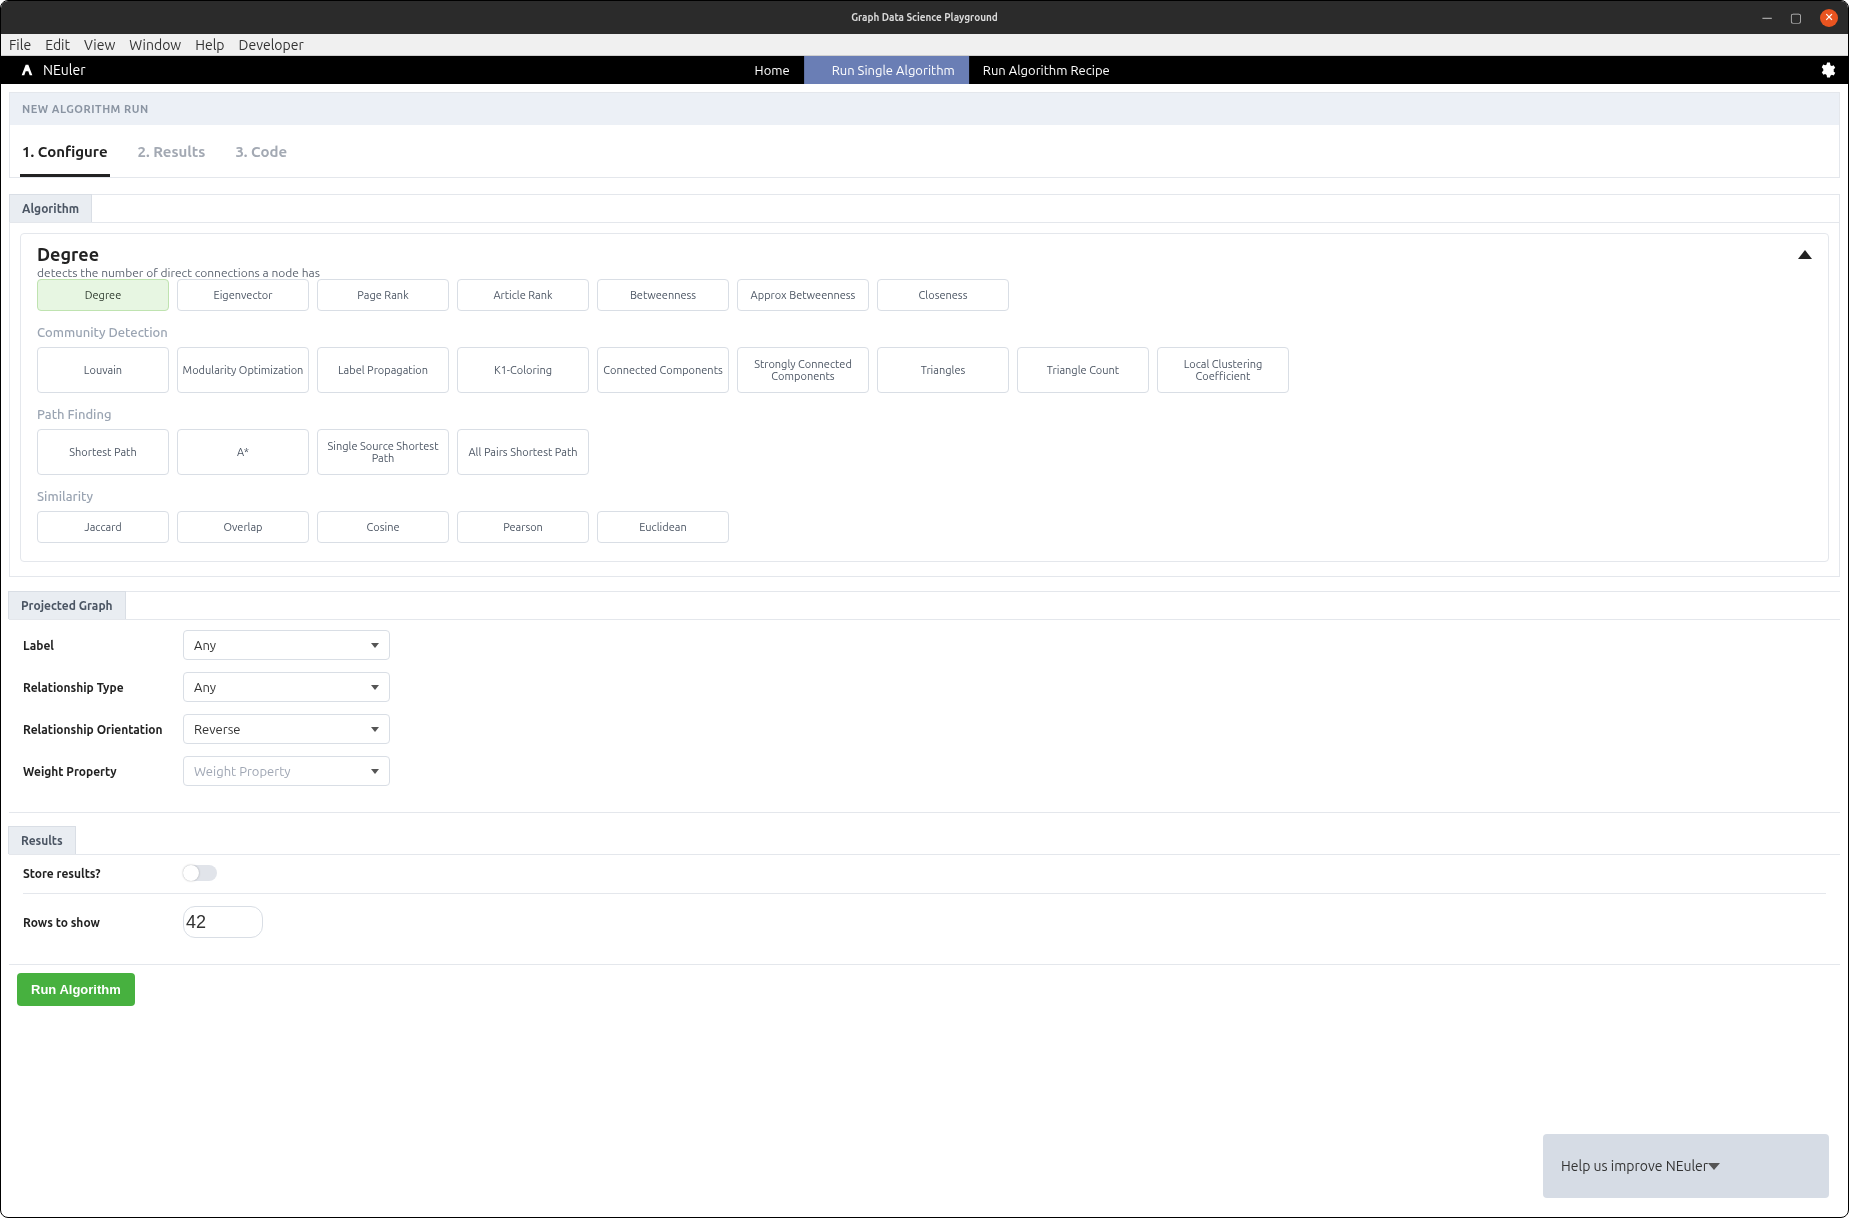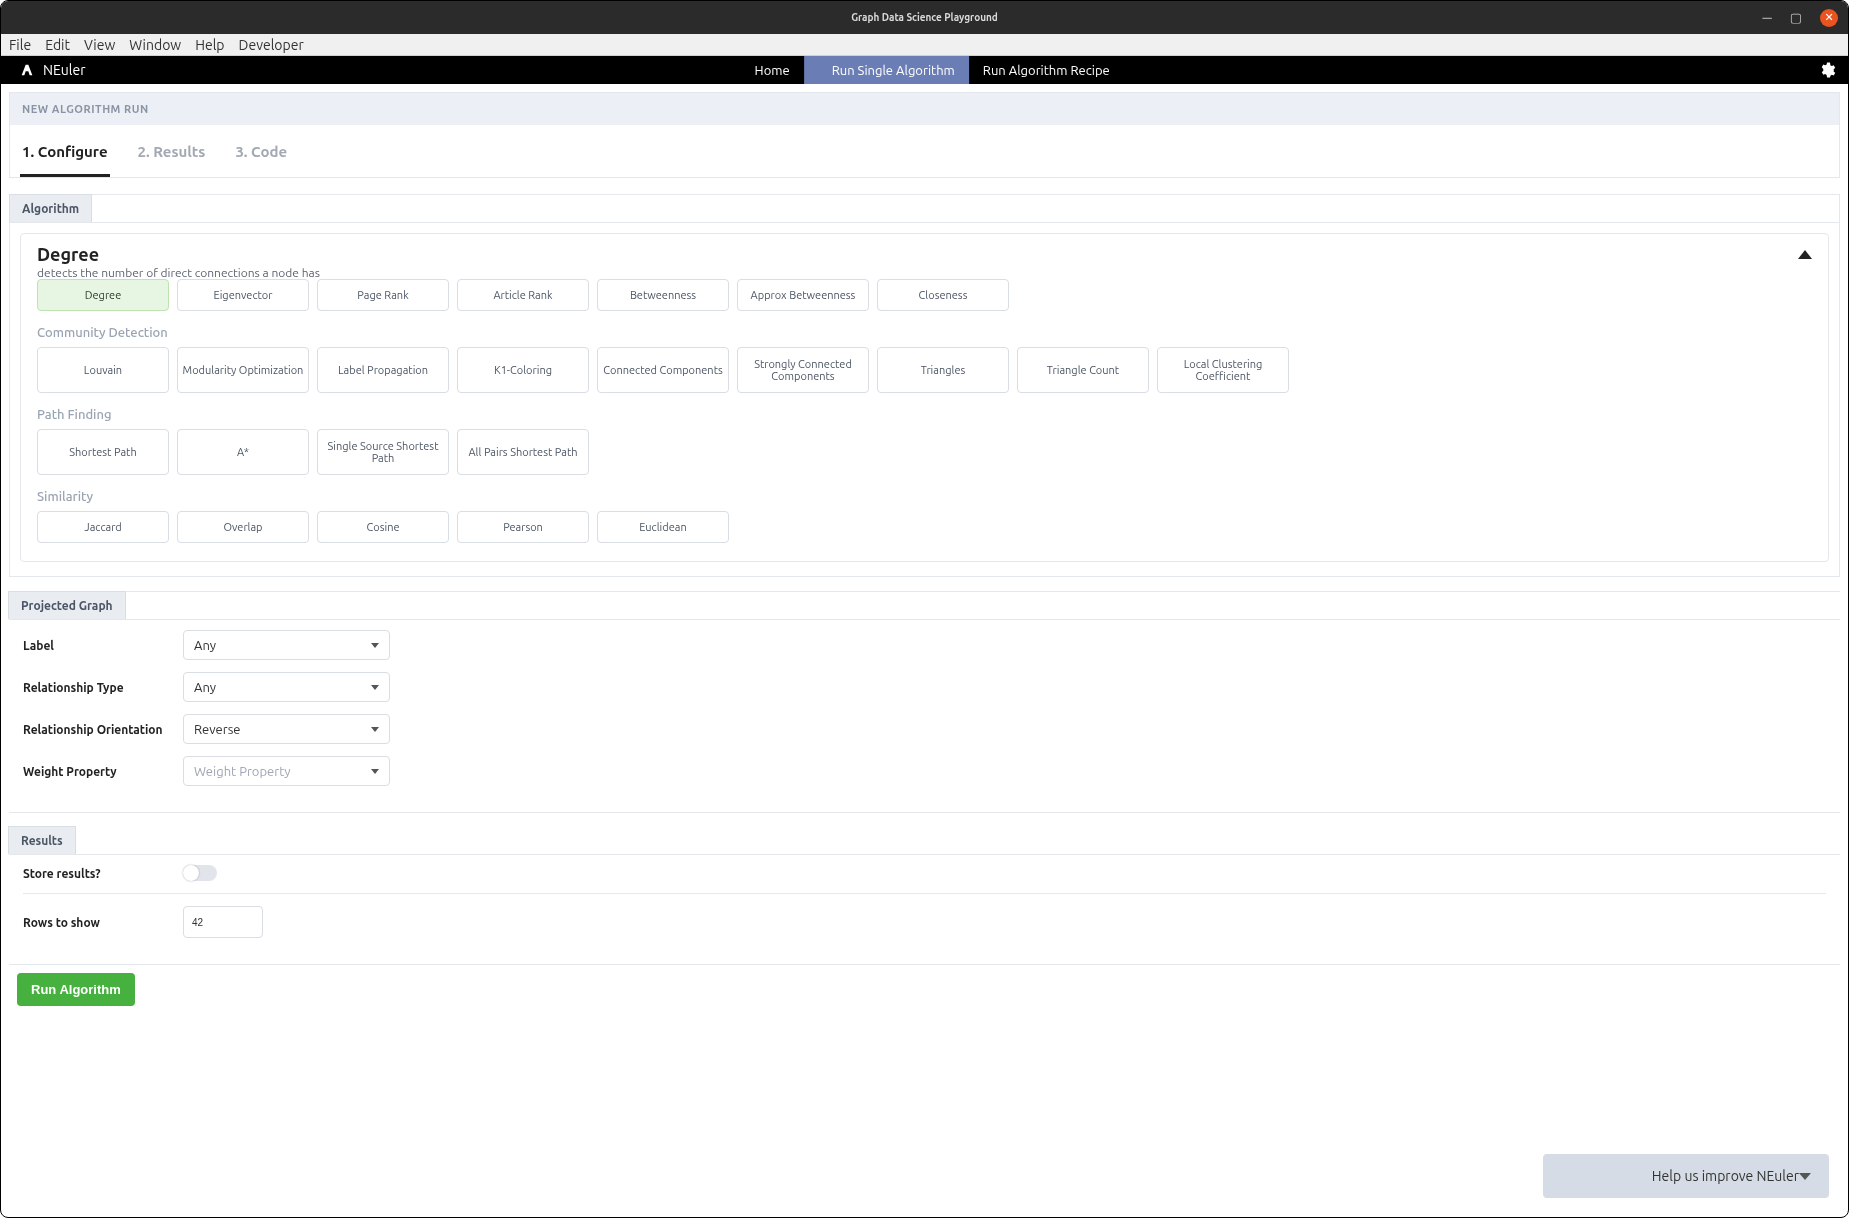--- a/index.html
+++ b/index.html
@@ -178,34 +178,34 @@
 .switch {
   width:34px; height:16px; border-radius:10px; background:#e1e4ea;
   position:relative; cursor:pointer;
 }
 .switch-knob {
   width:16px; height:16px; border-radius:50%;
   background:#fff; box-shadow:0 0 2px rgba(0,0,0,.3);
   position:absolute; left:0; top:0;
 }
 .textinput {
-  width:80px; height:32px; border:1px solid #d9dee5; border-radius:4px;
-  font-size:10px; padding:0 8px; color:#333;
+  width:80px; height:32px; border:1px solid #d9dee5; border-radius:12px;
+  font-size:18px; padding:0 2px; color:#333;
 }
 .run-btn {
   margin: 8px 0 0 8px;
   background:#47b13f; color:#fff; font-weight:700;
   border:none; border-radius:4px; padding:9px 14px;
   font-size:13px; cursor:pointer;
 }
 .help-widget {
   position:fixed; right:20px; bottom:20px;
   background:#d6dce5; border-radius:4px;
-  padding:14px 18px; width:286px;
-  display:flex; align-items:center; justify-content:flex-end;
+  padding:24px 18px; width:286px;
+  display:flex; align-items:center; justify-content:flex-start;
   font-size:14px; color:#333;
 }
 .help-chev {
   border-left:6px solid transparent;
   border-right:6px solid transparent;
   border-top:7px solid #555;
 }
 hr.divider { border:none; border-top:1px solid #e4e7ec; margin: 8px 0 12px 0;}
 </style>
 </head>

